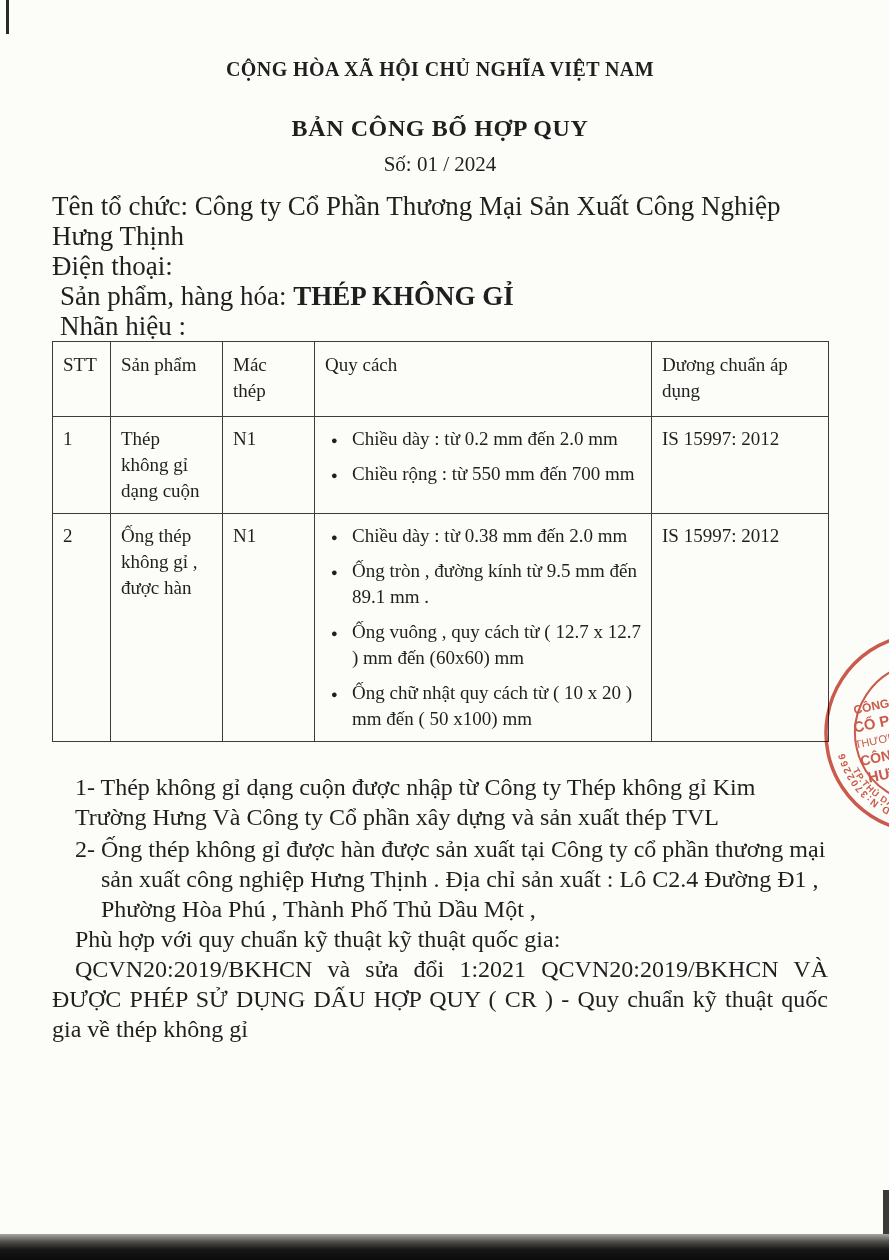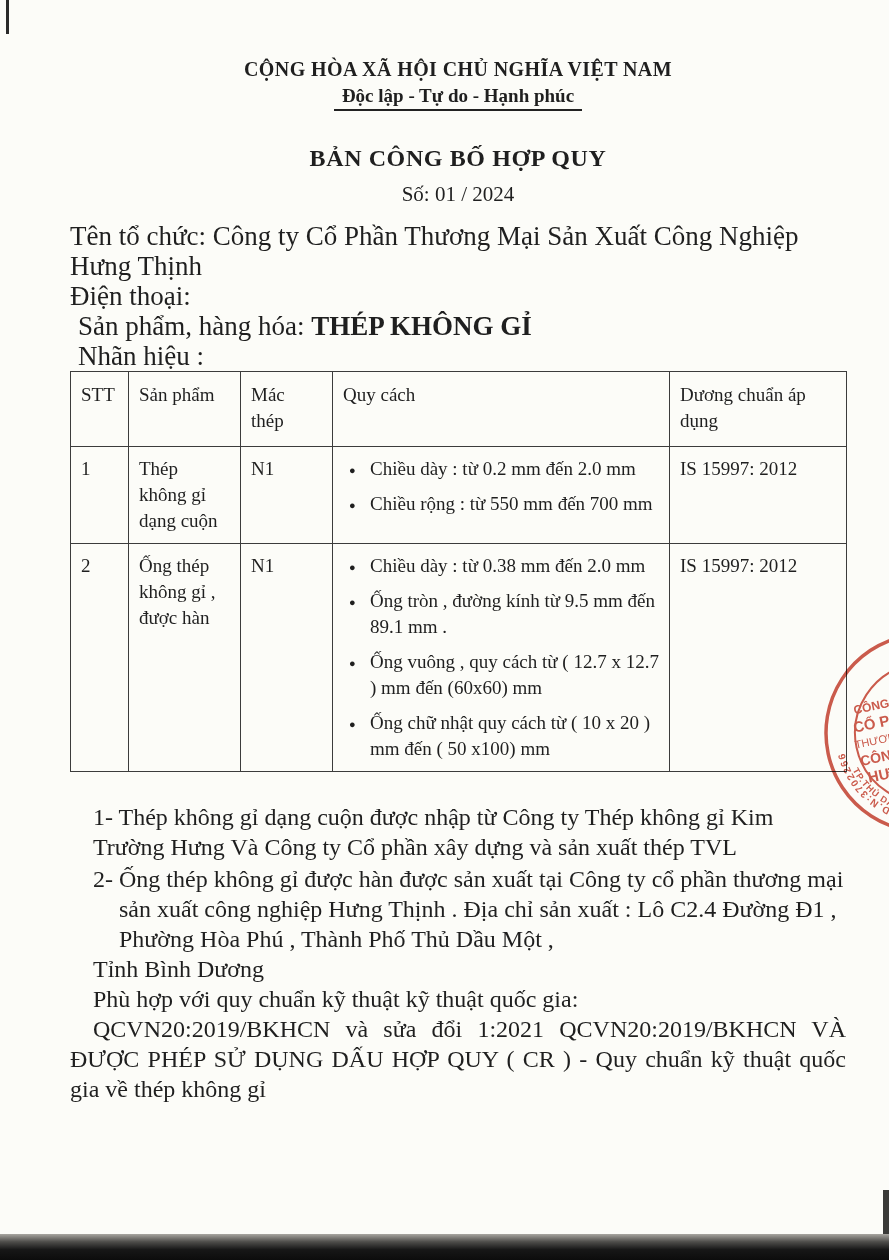--- a/index.html
+++ b/index.html
@@ -4,21 +4,21 @@
 <style>
   * { margin:0; padding:0; box-sizing:border-box; }
   html,body { width:889px; height:1260px; }
   body { font-family:"Liberation Serif", serif; background:#e9e9e6; }
 
   .page {
     position:relative; width:889px; height:1260px;
     background:#fcfcf8; overflow:hidden; color:#1f1f1f;
   }
 
-  .content { position:absolute; left:70px; top:58px; width:776px; }
+  .content { position:absolute; left:52px; top:58px; width:776px; }
 
   .center { text-align:center; }
   .nat-title { font-size:20px; font-weight:bold; letter-spacing:.4px; }
   .motto-wrap { margin-top:4px; }
   .motto {
     display:inline-block; font-size:19px; font-weight:bold;
     border-bottom:2px solid #222; padding:0 8px 2px;
   }
   .doc-title {
     margin-top:34px; font-family:Liberation Serif, serif;
@@ -67,23 +67,20 @@
   .scan-right { position:absolute; right:0; bottom:20px; width:6px; height:50px; background:#3a3a38; }
 </style>
 </head>
 <body>
 
 <div class="page">
 
   <div class="content">
 
     <div class="center nat-title">CỘNG HÒA XÃ HỘI CHỦ NGHĨA VIỆT NAM</div>
-    <div class="center motto-wrap">
-      <span class="motto">Độc lập - Tự do - Hạnh phúc</span>
-    </div>
 
     <div class="center doc-title">BẢN CÔNG BỐ HỢP QUY</div>
     <div class="center doc-number">Số: 01 / 2024</div>
 
     <div class="para">Tên tổ chức: Công ty Cổ Phần Thương Mại Sản Xuất Công Nghiệp Hưng Thịnh</div>
     <div class="para">Điện thoại:</div>
     <div class="para indent"><span>Sản phẩm, hàng hóa: </span><span class="bold">THÉP KHÔNG GỈ</span></div>
     <div class="para indent">Nhãn hiệu :</div>
 
     <table class="spec">
@@ -129,21 +126,20 @@
             </ul>
           </td>
           <td>IS 15997: 2012</td>
         </tr>
       </tbody>
     </table>
 
     <div class="notes">
       <div class="note1">1- Thép không gỉ dạng cuộn được nhập từ Công ty Thép không gỉ Kim Trường Hưng Và Công ty Cổ phần xây dựng và sản xuất thép TVL</div>
       <div class="note2">2- Ống thép không gỉ được hàn được sản xuất tại Công ty cổ phần thương mại sản xuất công nghiệp Hưng Thịnh . Địa chỉ sản xuất : Lô C2.4 Đường Đ1 , Phường Hòa Phú , Thành Phố Thủ Dầu Một ,</div>
-      <div class="province">Tỉnh Bình Dương</div>
       <div class="conform-intro">Phù hợp với quy chuẩn kỹ thuật kỹ thuật quốc gia:</div>
       <div class="conform-body">QCVN20:2019/BKHCN và sửa đổi 1:2021 QCVN20:2019/BKHCN VÀ ĐƯỢC PHÉP SỬ DỤNG DẤU HỢP QUY ( CR ) - Quy chuẩn kỹ thuật quốc gia về thép không gỉ</div>
     </div>
 
   </div>
 
   <svg class="stamp" viewBox="0 0 210 210">
     <g fill="none" stroke="#c84a3a">
       <circle cx="105" cy="105" r="99" stroke-width="3.5"></circle>
       <circle cx="105" cy="105" r="70" stroke-width="2"></circle>

